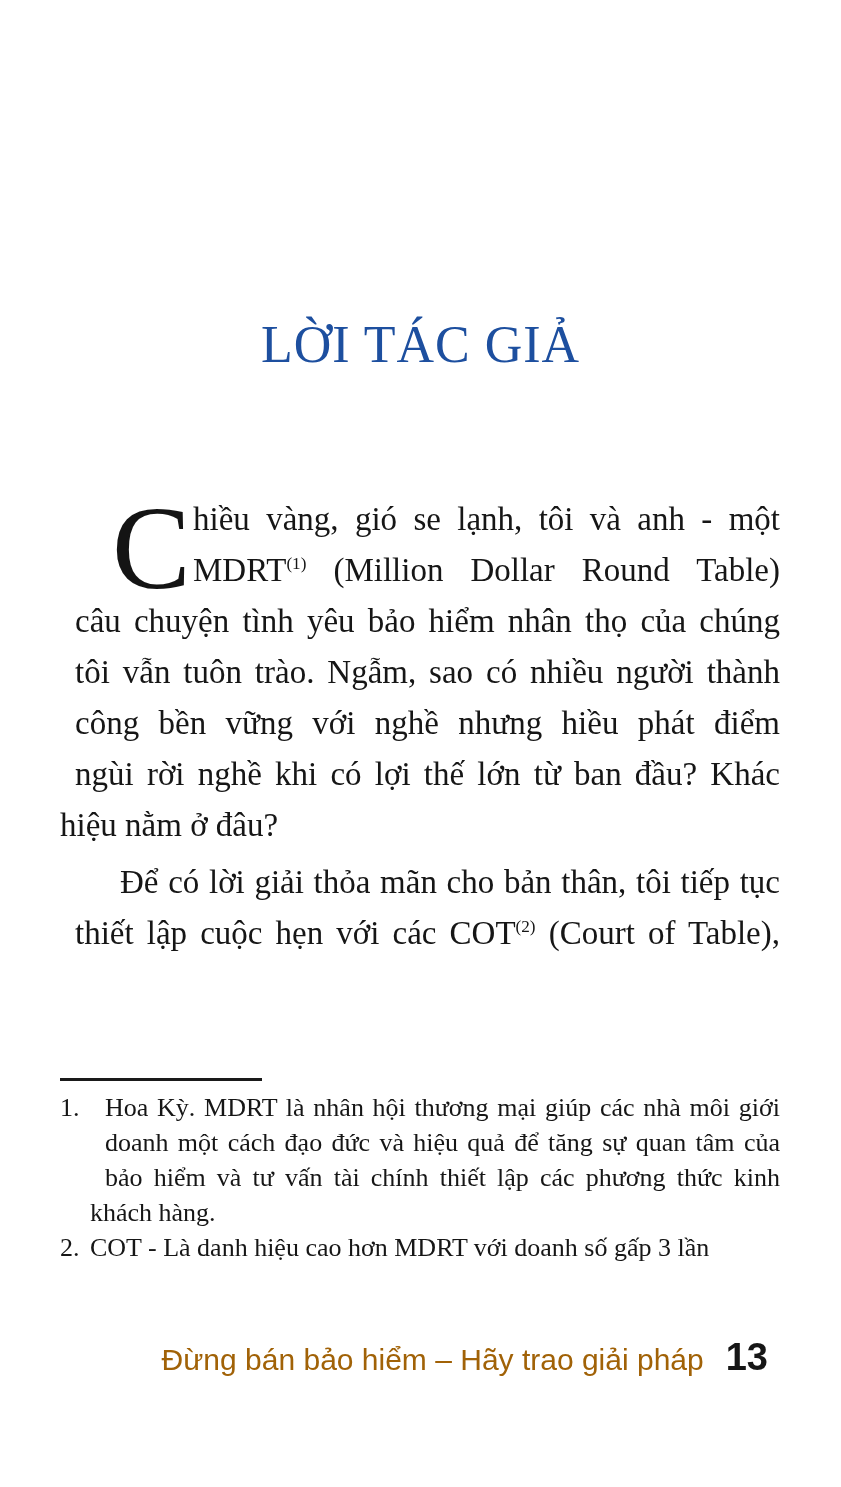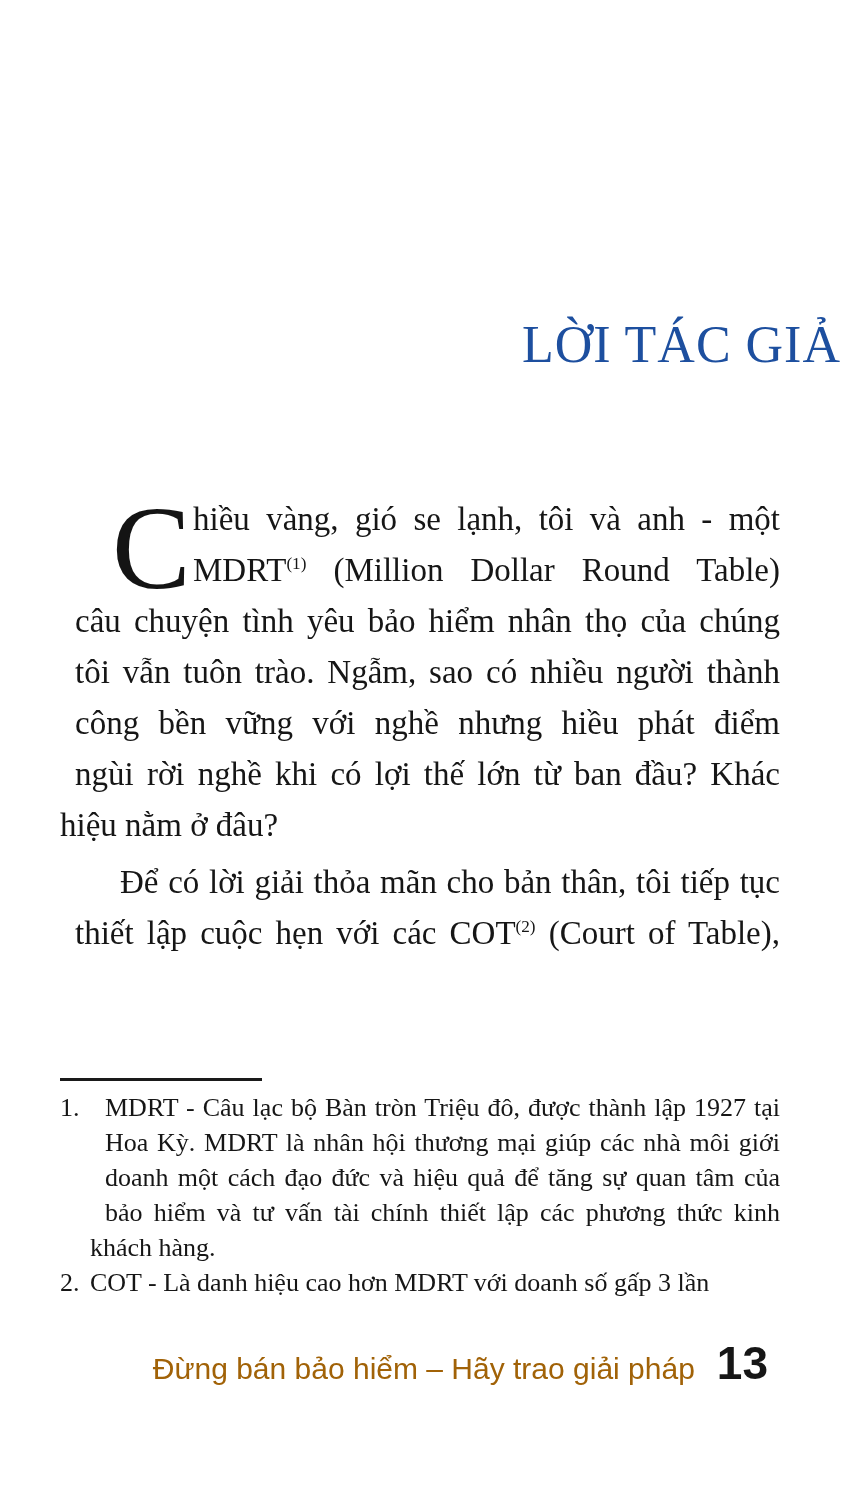--- a/index.html
+++ b/index.html
@@ -11,21 +11,21 @@
     background: #ffffff;
     font-family: "Liberation Serif", serif;
     color: #161616;
     overflow: hidden;
   }
   .chapter-title {
     position: absolute;
     top: 310px;
     left: 0;
     width: 100%;
-    text-align: right;
+    text-align: center;
     font-size: 52px;
     font-weight: 400;
     letter-spacing: 1px;
     color: #1d4f9f;
     line-height: 1.35;
   }
   .body-text {
     position: absolute;
     top: 494px;
     left: 60px;
@@ -87,21 +87,21 @@
     right: 73px;
     display: flex;
     align-items: baseline;
     font-family: "Liberation Sans", sans-serif;
   }
   .book-title {
     font-size: 30px;
     color: #a16207;
   }
   .page-number {
-    font-size: 46px;
+    font-size: 38px;
     font-weight: 700;
     color: #161616;
     margin-left: 22px;
   }
 </style>
 </head>
 <body>
 
 <div class="page">
 
@@ -127,21 +127,20 @@
         </div>
     </div>
   </div>
 
   <div class="footnote-separator"></div>
 
   <div class="footnotes">
       <div class="fn-item">
         <div class="fn-num">1.</div>
         <div class="fn-lines">
-          <div class="bline j"><span>MDRT - Câu lạc bộ Bàn tròn Triệu đô, được thành lập 1927 tại</span></div>
           <div class="bline j"><span>Hoa Kỳ. MDRT là nhân hội thương mại giúp các nhà môi giới</span></div>
           <div class="bline j"><span>doanh một cách đạo đức và hiệu quả để tăng sự quan tâm của</span></div>
           <div class="bline j"><span>bảo hiểm và tư vấn tài chính thiết lập các phương thức kinh</span></div>
           <div class="bline"><span>khách hàng.</span></div>
         </div>
       </div>
       <div class="fn-item">
         <div class="fn-num">2.</div>
         <div class="fn-lines">
           <div class="bline"><span>COT - Là danh hiệu cao hơn MDRT với doanh số gấp 3 lần</span></div>

